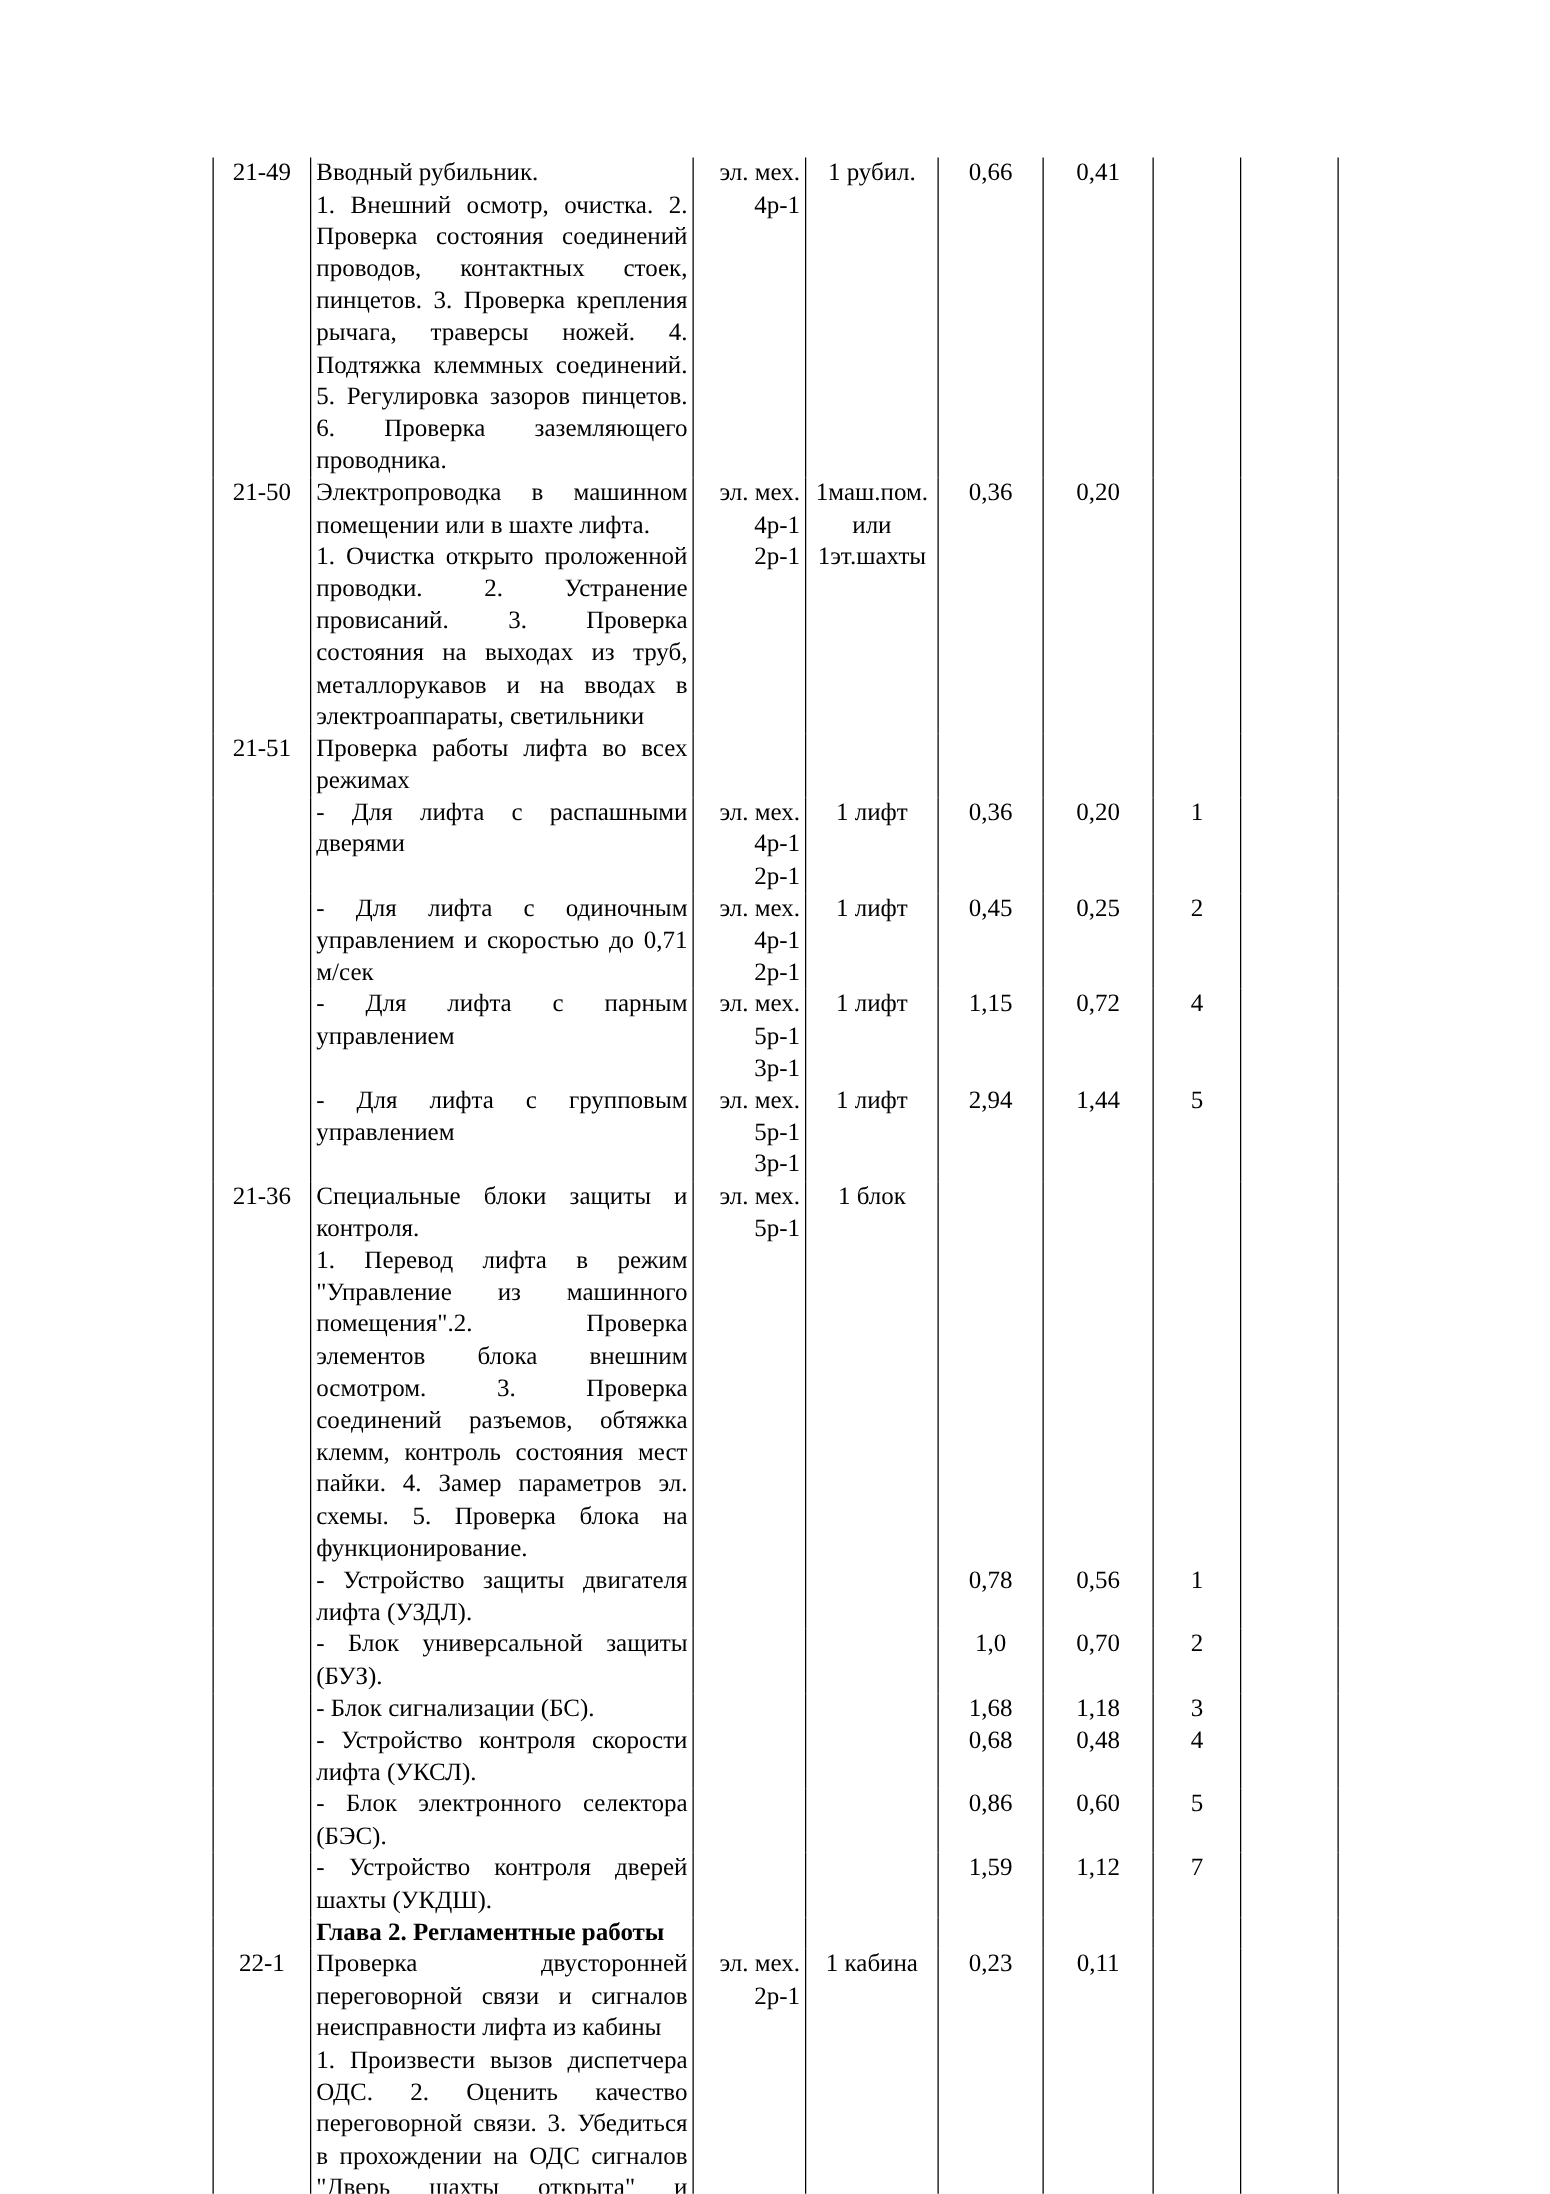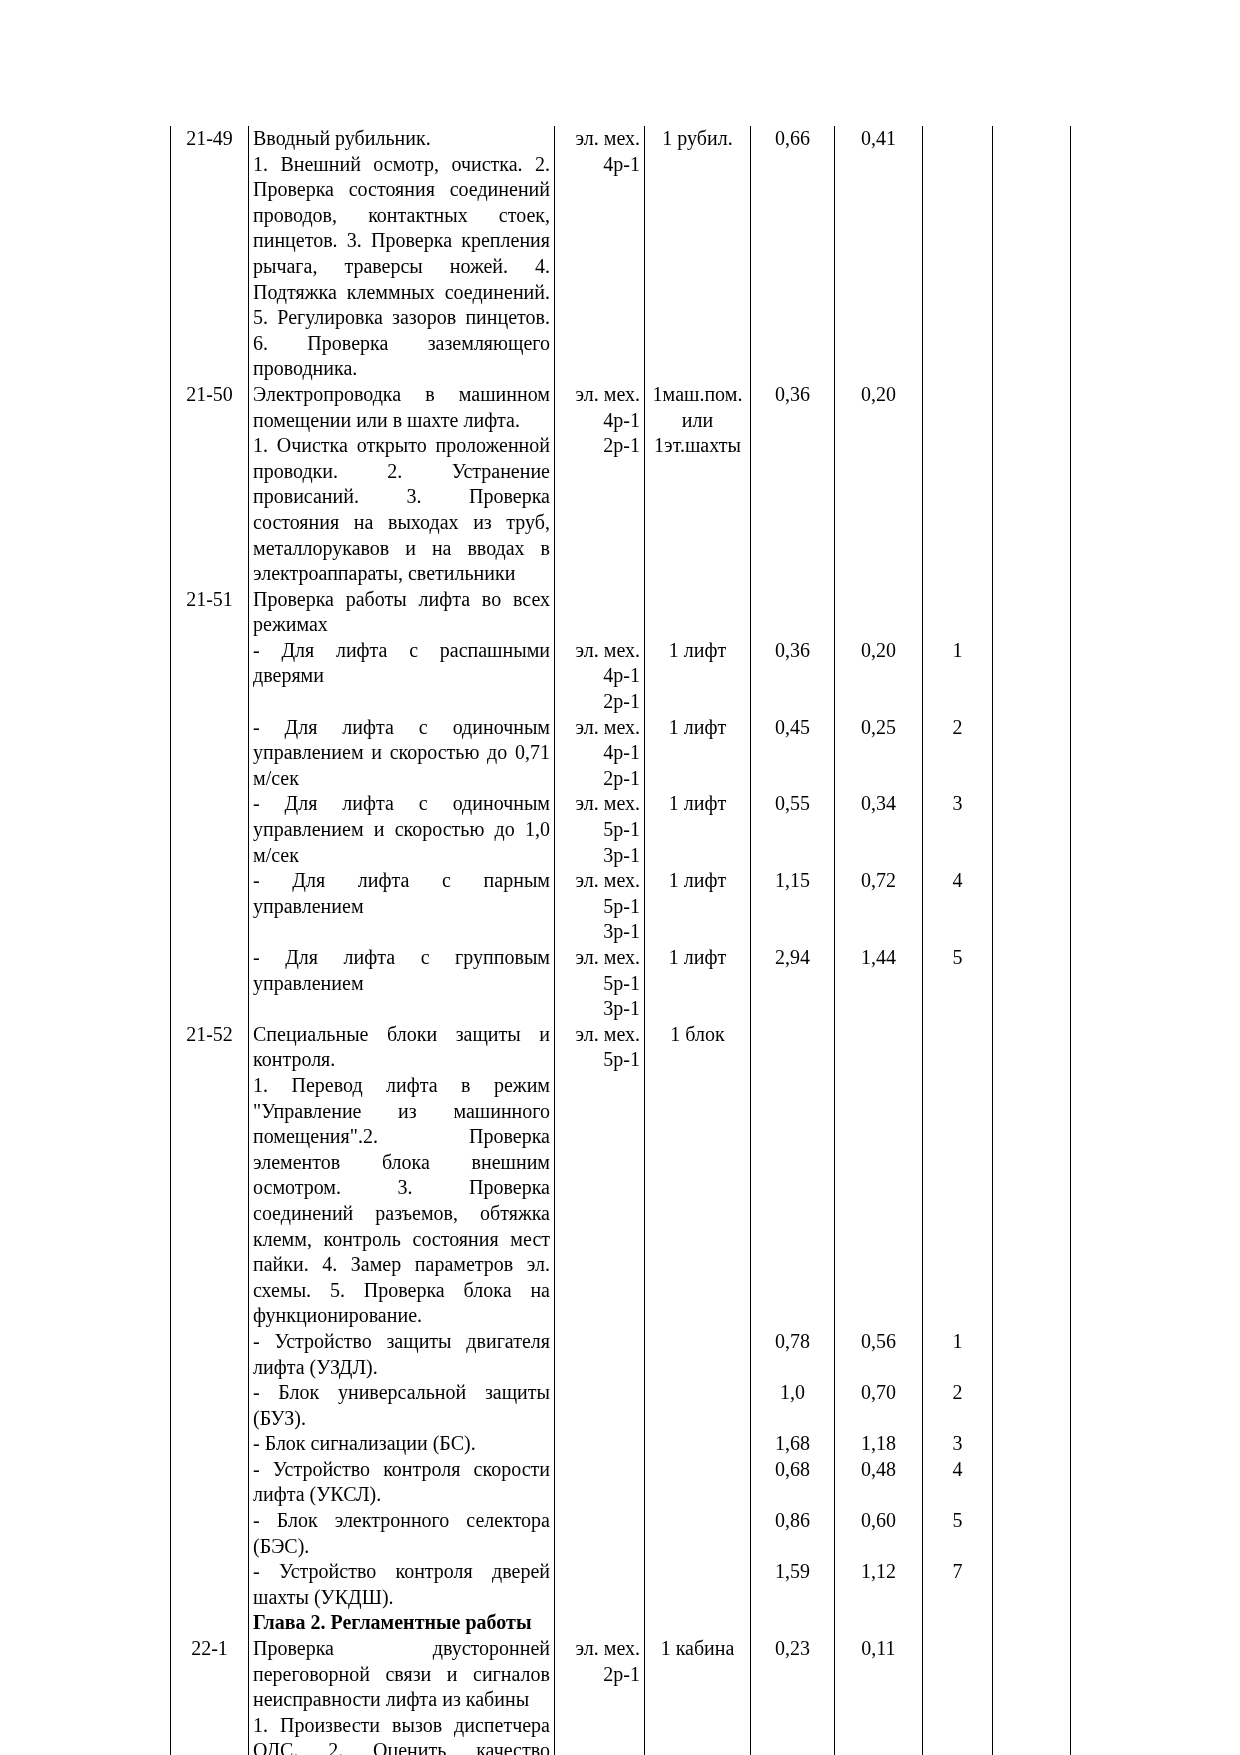--- a/index.html
+++ b/index.html
@@ -163,38 +163,20 @@
         </td>
         <td class="unit">
           <div>1 лифт</div>
         </td>
         <td class="num">0,45</td>
         <td class="num">0,25</td>
         <td class="no">2</td>
         <td class="blank"></td>
       </tr>
 
-      <tr>
-        <td class="code"></td>
-        <td class="desc">
-          <div class="justify-block">- Для лифта с одиночным управлением и скоростью до 1,0 м/сек</div>
-        </td>
-        <td class="staff">
-          <div>эл. мех.</div>
-          <div>5р-1</div>
-          <div>3р-1</div>
-        </td>
-        <td class="unit">
-          <div>1 лифт</div>
-        </td>
-        <td class="num">0,55</td>
-        <td class="num">0,34</td>
-        <td class="no">3</td>
-        <td class="blank"></td>
-      </tr>
 
       <tr>
         <td class="code"></td>
         <td class="desc">
           <div>- Для лифта с парным управлением</div>
         </td>
         <td class="staff">
           <div>эл. мех.</div>
           <div>5р-1</div>
           <div>3р-1</div>
@@ -221,21 +203,21 @@
         <td class="unit">
           <div>1 лифт</div>
         </td>
         <td class="num">2,94</td>
         <td class="num">1,44</td>
         <td class="no">5</td>
         <td class="blank"></td>
       </tr>
 
       <tr>
-        <td class="code">21-52</td>
+        <td class="code">21-36</td>
         <td class="desc">
           <div class="justify-block">Специальные блоки защиты и контроля.</div>
           <div class="justify-block">1. Перевод лифта в режим "Управление из машинного помещения".2. Проверка элементов блока внешним осмотром. 3. Проверка соединений разъемов, обтяжка клемм, контроль состояния мест пайки. 4. Замер параметров эл. схемы. 5. Проверка блока на функционирование.</div>
         </td>
         <td class="staff">
           <div>эл. мех.</div>
           <div>5р-1</div>
         </td>
         <td class="unit">
           <div>1 блок</div>

